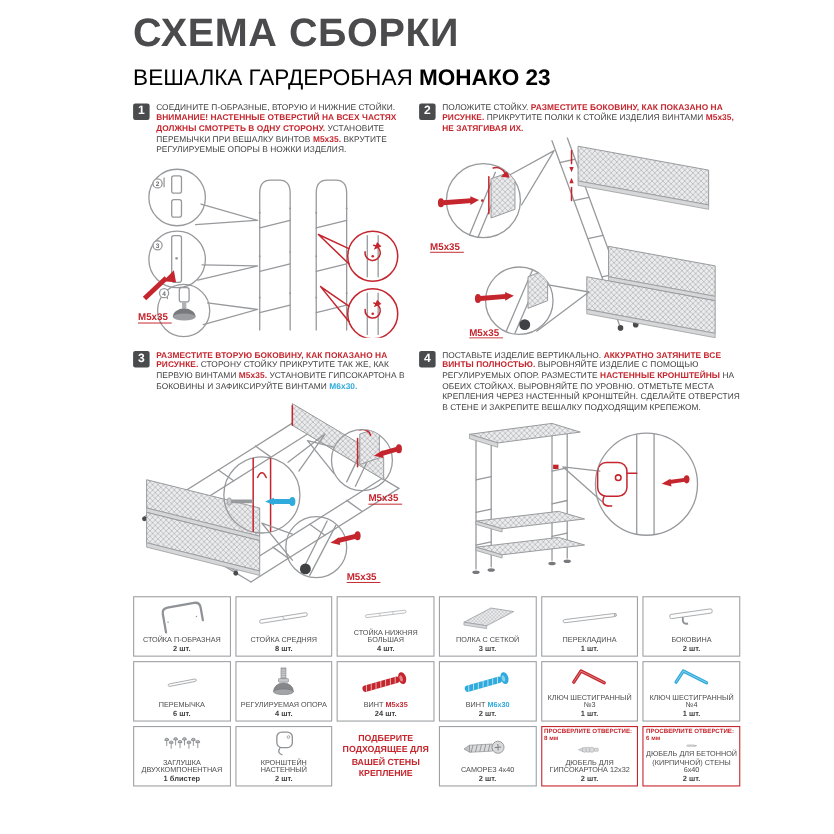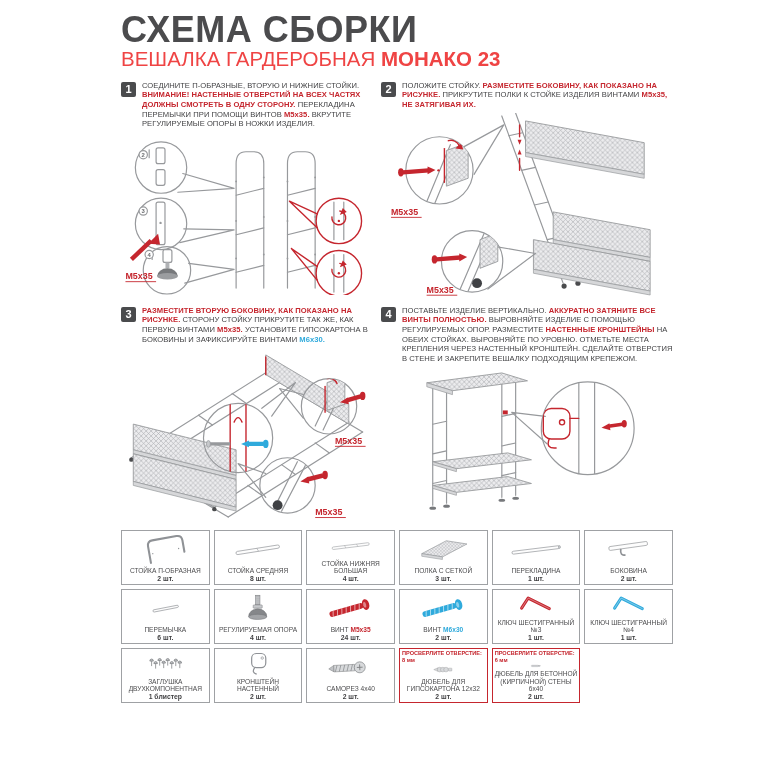--- a/index.html
+++ b/index.html
@@ -4,21 +4,21 @@
 <style>
   :root{
     --red:#C5262E; --blue:#2FAADC; --dark:#4A4B4D; --mid:#57585B; --txt:#414143; --line:#97999C;
   }
   html,body{margin:0;padding:0;background:#ffffff;}
   body{width:758px;height:758px;overflow:hidden;font-family:"Liberation Sans",sans-serif;color:var(--txt);}
   .page{width:758px;height:564px;box-sizing:border-box;padding-top:12px;padding-left:36px;}
   .content{width:552px;margin:0 auto;}
   
   .title{font-size:36px;font-weight:700;color:#4B4B4D;letter-spacing:0.5px;line-height:1;}
-  .subtitle{font-size:20.5px;color:#ef4444;margin-top:0;line-height:1.1;}
+  .subtitle{font-size:20.5px;color:#000000;margin-top:12px;line-height:1.1;}
   .subtitle b{font-weight:700;}
   
   .steps-grid{display:grid;grid-template-columns:248px 292px;gap:10px 12px;margin-top:10px;}
   .step-head{display:flex;gap:6px;align-items:flex-start;}
   .badge{flex:none;width:15px;height:15px;background:#4A4B4D;color:#fff;font-size:11px;font-weight:700;
          display:flex;align-items:center;justify-content:center;border-radius:2px;margin-top:1px;}
   .step-text{margin:0;font-size:7.6px;line-height:9.7px;letter-spacing:.05px;color:#3F3F41;font-weight:500;}
   .step-text .c-red{color:var(--red);font-weight:700;}
   .step-text .c-blue{color:var(--blue);font-weight:700;}
   .fig{display:block;margin-top:3px;}
@@ -60,21 +60,21 @@
         <span>ВЕШАЛКА ГАРДЕРОБНАЯ</span>
         <b>МОНАКО 23</b>
       </div>
     </header>
 
     <div class="steps-grid">
 
       <section class="step">
         <div class="step-head">
           <div class="badge">1</div>
-          <p class="step-text"><span>СОЕДИНИТЕ П-ОБРАЗНЫЕ, ВТОРУЮ И НИЖНИЕ СТОЙКИ. </span><span class="c-red">ВНИМАНИЕ! НАСТЕННЫЕ ОТВЕРСТИЙ НА ВСЕХ ЧАСТЯХ ДОЛЖНЫ СМОТРЕТЬ В ОДНУ СТОРОНУ.</span><span> ПЕРЕКЛАДИНА ПЕРЕМЫЧКИ ПРИ ПОМОЩИ ВИНТОВ </span><span class="c-red">М5х35.</span><span> ВКРУТИТЕ РЕГУЛИРУЕМЫЕ ОПОРЫ В НОЖКИ ИЗДЕЛИЯ.</span></p>
+          <p class="step-text"><span>СОЕДИНИТЕ П-ОБРАЗНЫЕ, ВТОРУЮ И НИЖНИЕ СТОЙКИ. </span><span class="c-red">ВНИМАНИЕ! НАСТЕННЫЕ ОТВЕРСТИЙ НА ВСЕХ ЧАСТЯХ ДОЛЖНЫ СМОТРЕТЬ В ОДНУ СТОРОНУ.</span><span> УСТАНОВИТЕ ПЕРЕМЫЧКИ ПРИ ВЕШАЛКУ ВИНТОВ </span><span class="c-red">М5х35.</span><span> ВКРУТИТЕ РЕГУЛИРУЕМЫЕ ОПОРЫ В НОЖКИ ИЗДЕЛИЯ.</span></p>
         </div>
         <svg class="fig" viewBox="0 0 250 165" width="100%" height="163">
           <defs>
             <pattern id="meshp" width="5" height="5" patternUnits="userSpaceOnUse">
               <rect width="5" height="5" fill="#ECECEE"></rect>
               <path d="M0,5 L5,0 M0,0 L5,5" stroke="#A9ABAE" stroke-width="0.6"></path>
             </pattern>
             <clipPath id="cp21">
                 <circle cx="55" cy="58" r="34"></circle>
               </clipPath>
@@ -539,20 +539,23 @@
             <div class="icon">
               <svg viewBox="0 0 84 52">
                 <rect x="30" y="5" width="28" height="28" rx="9" fill="none" stroke="#8F9296" stroke-width="2.4"></rect>
                 <circle cx="51" cy="14" r="2.4" fill="none" stroke="#8F9296" stroke-width="1.4"></circle>
                 <path d="M36,33 q-7,10 4,13" fill="none" stroke="#8F9296" stroke-width="2.4"></path>
               </svg>
             </div>
             <div class="lab">КРОНШТЕЙН НАСТЕННЫЙ</div>
             <div class="qty">2 шт.</div>
           </div>
+          <div class="cell note-cell">
+            <div class="note-text">ПОДБЕРИТЕ ПОДХОДЯЩЕЕ ДЛЯ ВАШЕЙ СТЕНЫ КРЕПЛЕНИЕ</div>
+          </div>
           <div class="cell">
             <div class="icon">
               <svg viewBox="0 0 84 52">
                 <g transform="rotate(-3 42 26)">
                   <path d="M8,26 L16,21 L16,31 Z" fill="#C2C4C7" stroke="#7D7F82" stroke-width="0.8"></path>
                   <rect x="16" y="21" width="32" height="10" fill="#D8DADC" stroke="#7D7F82" stroke-width="0.8"></rect>
                   <path d="M21,21 l-3,10 M27,21 l-3,10 M33,21 l-3,10 M39,21 l-3,10 M45,21 l-3,10" stroke="#7D7F82" stroke-width="1"></path>
                   <circle cx="56" cy="26" r="8.5" fill="#D8DADC" stroke="#7D7F82"></circle>
                   <path d="M51.5,26 h9 M56,21.5 v9" stroke="#7D7F82" stroke-width="1.4"></path>
                 </g>

